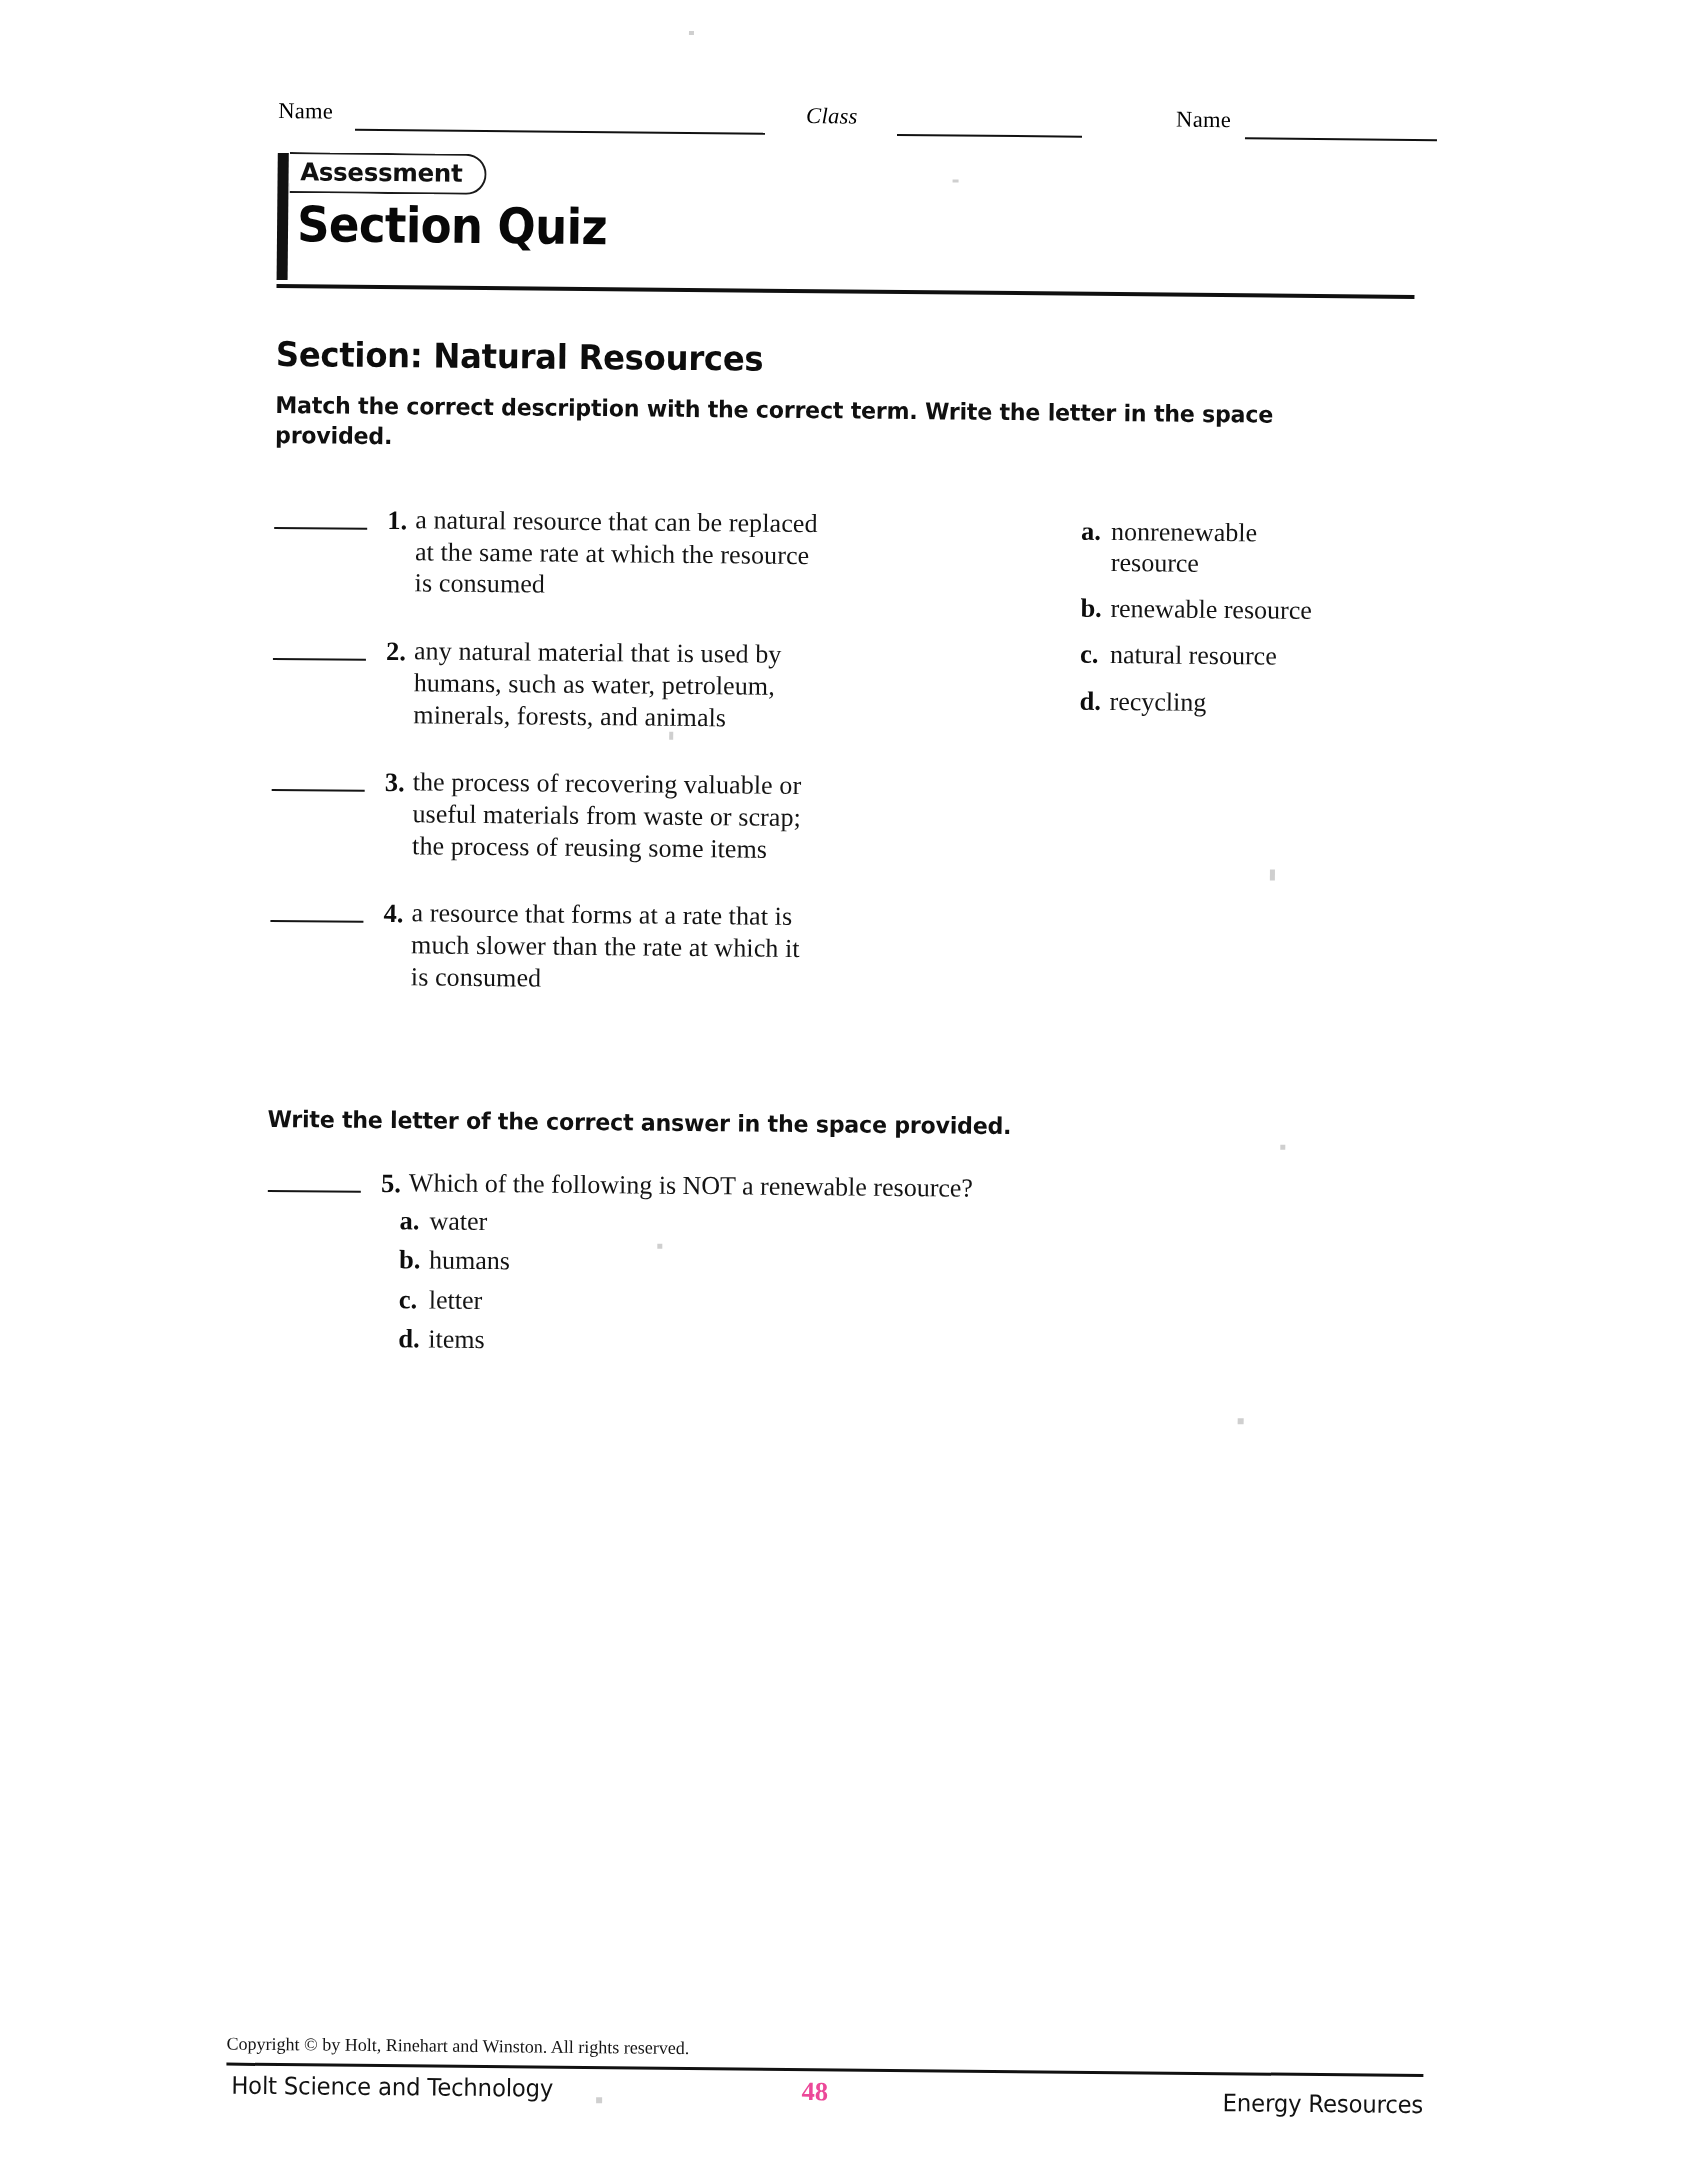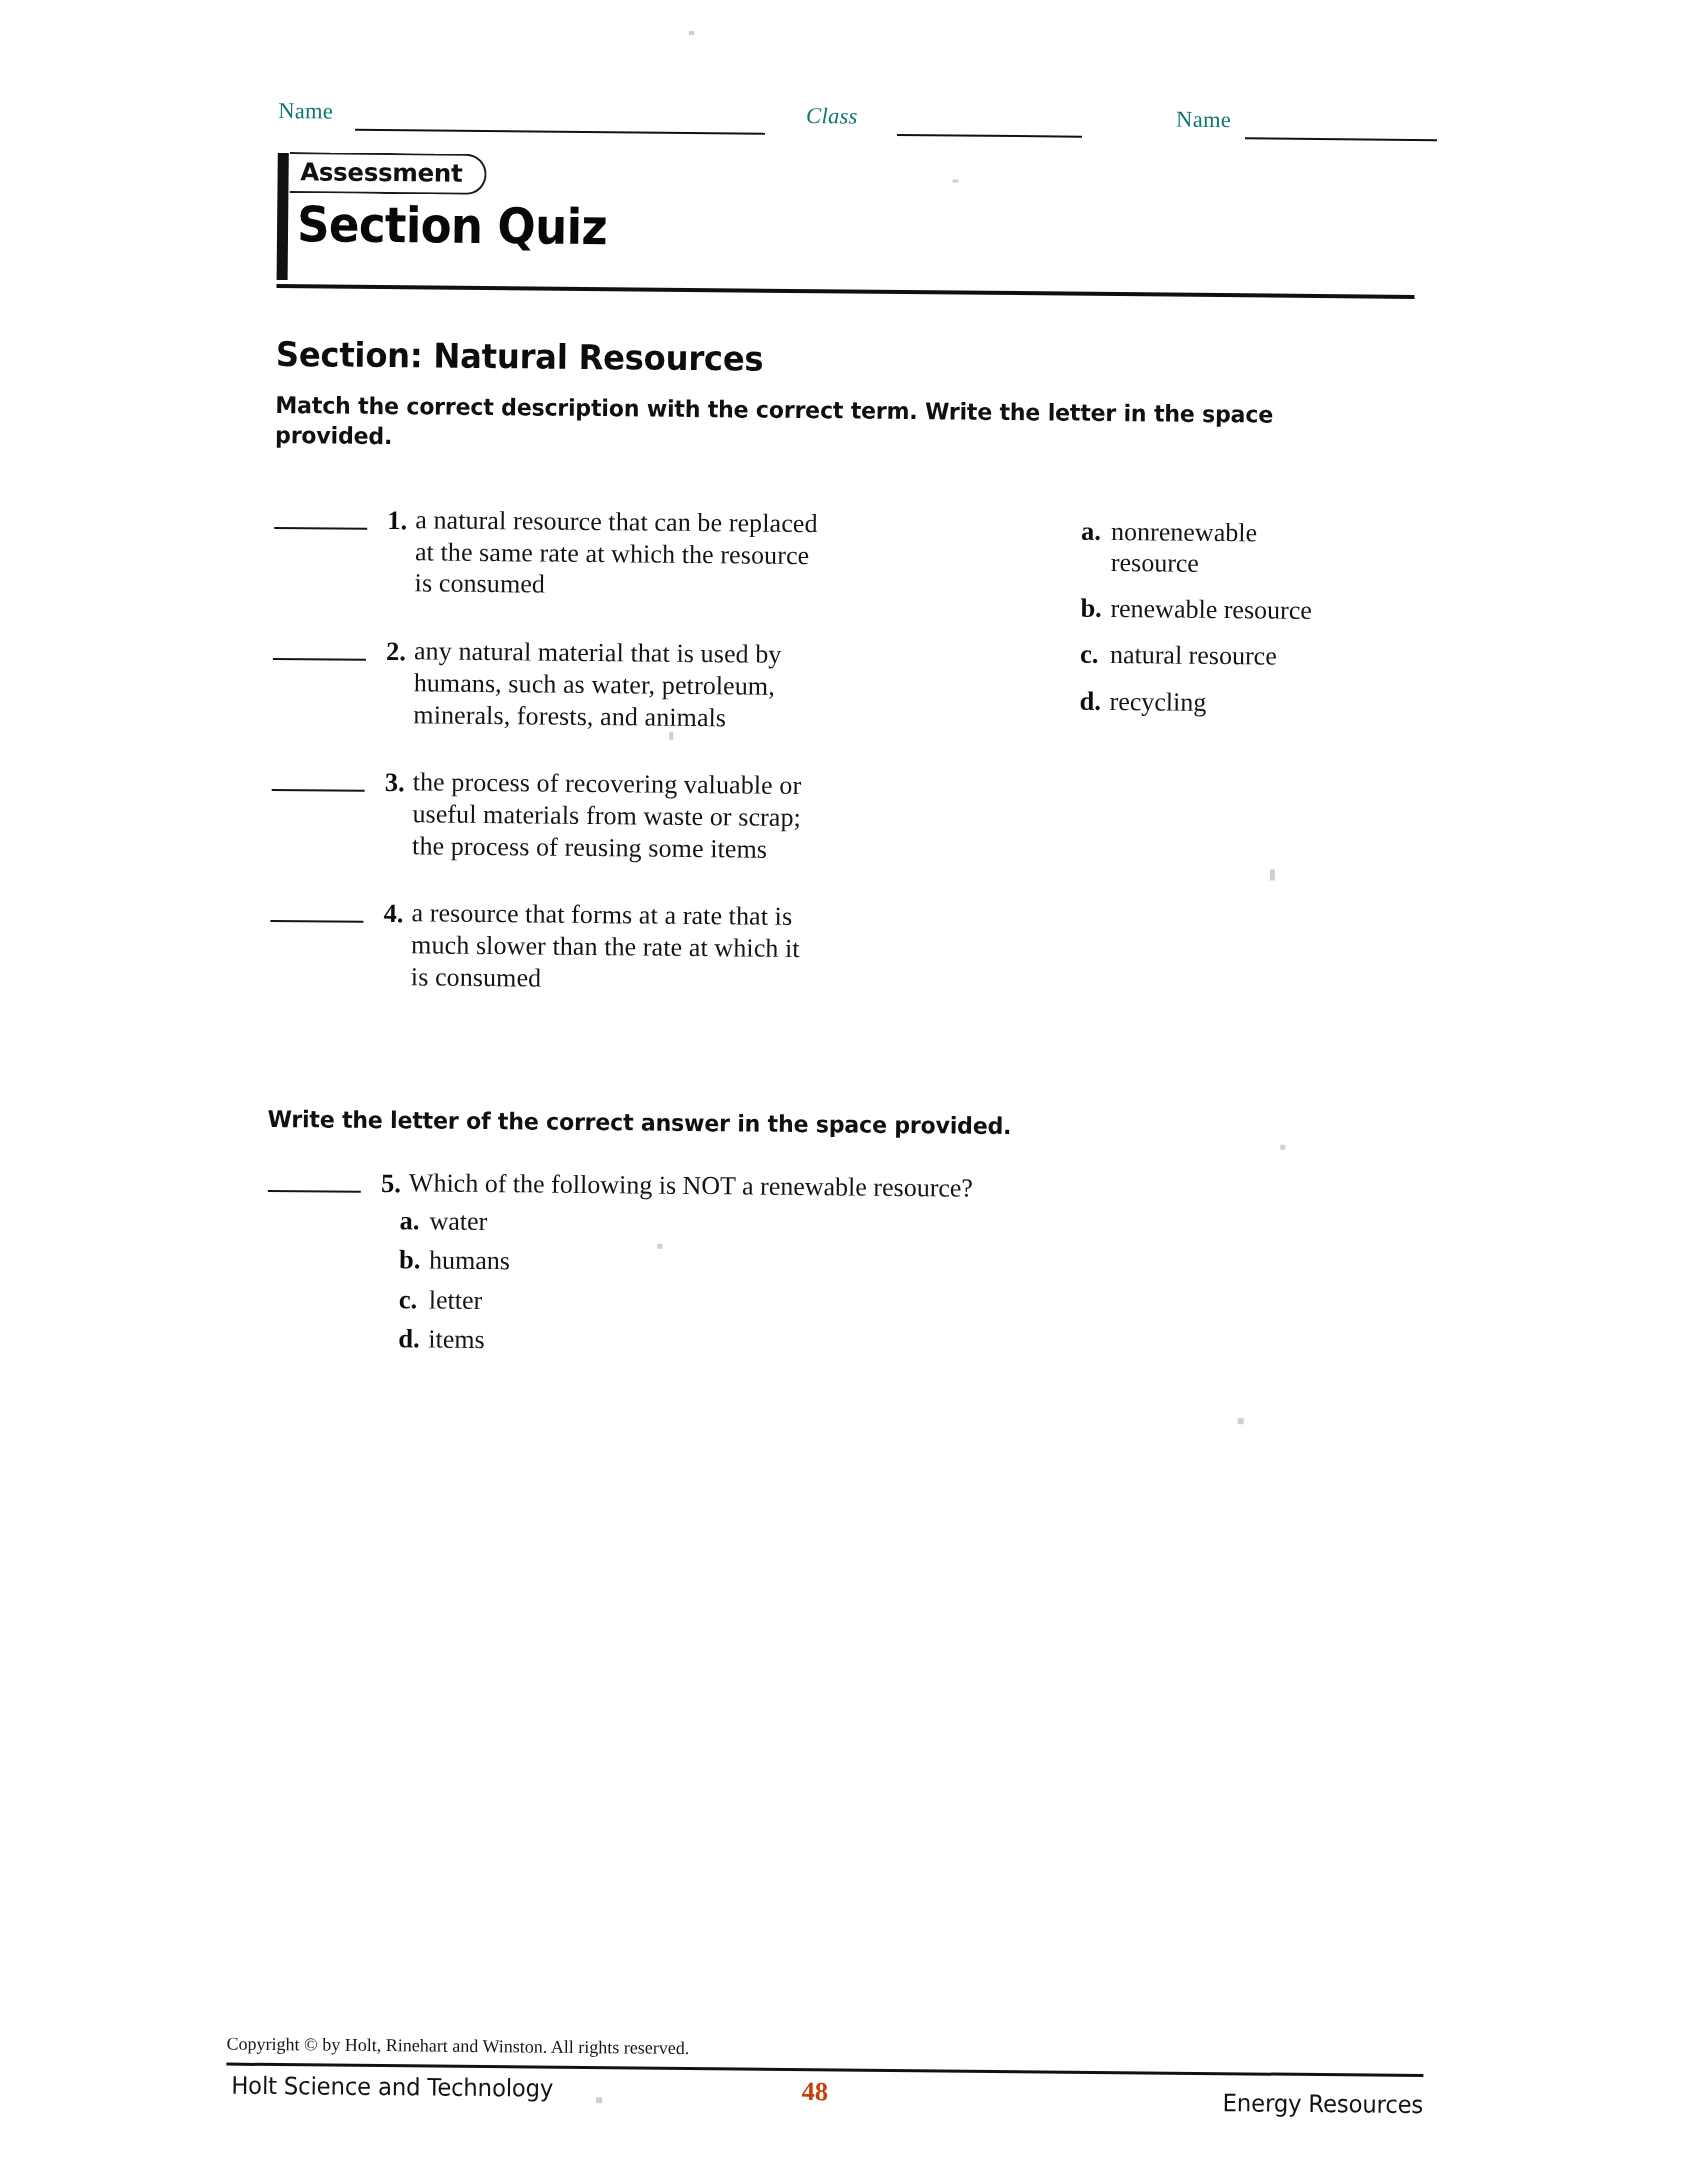--- a/index.html
+++ b/index.html
@@ -32,21 +32,21 @@
     left: 278px;
     top: 98px;
     width: 1164px;
     height: 46px;
   }
   .hdr-label {
     position: absolute;
     font-family: "Liberation Serif", serif;
     font-size: 22.5px;
     letter-spacing: 0.3px;
-    color: #0f766e;
+    color: #000000;
     top: 0;
     white-space: nowrap;
   }
   .hdr-rule {
     position: absolute;
     border-bottom: 2px solid #111;
     top: 30px;
   }
   #lbl-name  { left: 0px; }
   #rule-name { left: 77px; width: 410px; }
@@ -310,21 +310,21 @@
   }
   #footer-page {
     position: absolute;
     left: 549px;
     top: 37px;
     width: 79px;
     text-align: center;
     font-family: "Liberation Serif", serif;
     font-weight: bold;
     font-size: 26.5px;
-    color: #c2410c;
+    color: #ec4899;
   }
   #footer-chapter {
     position: absolute;
     right: 0px;
     top: 46px;
     font-family: "DejaVu Sans", sans-serif;
     font-size: 24px;
     letter-spacing: -0.2px;
     color: #121212;
     white-space: nowrap;

